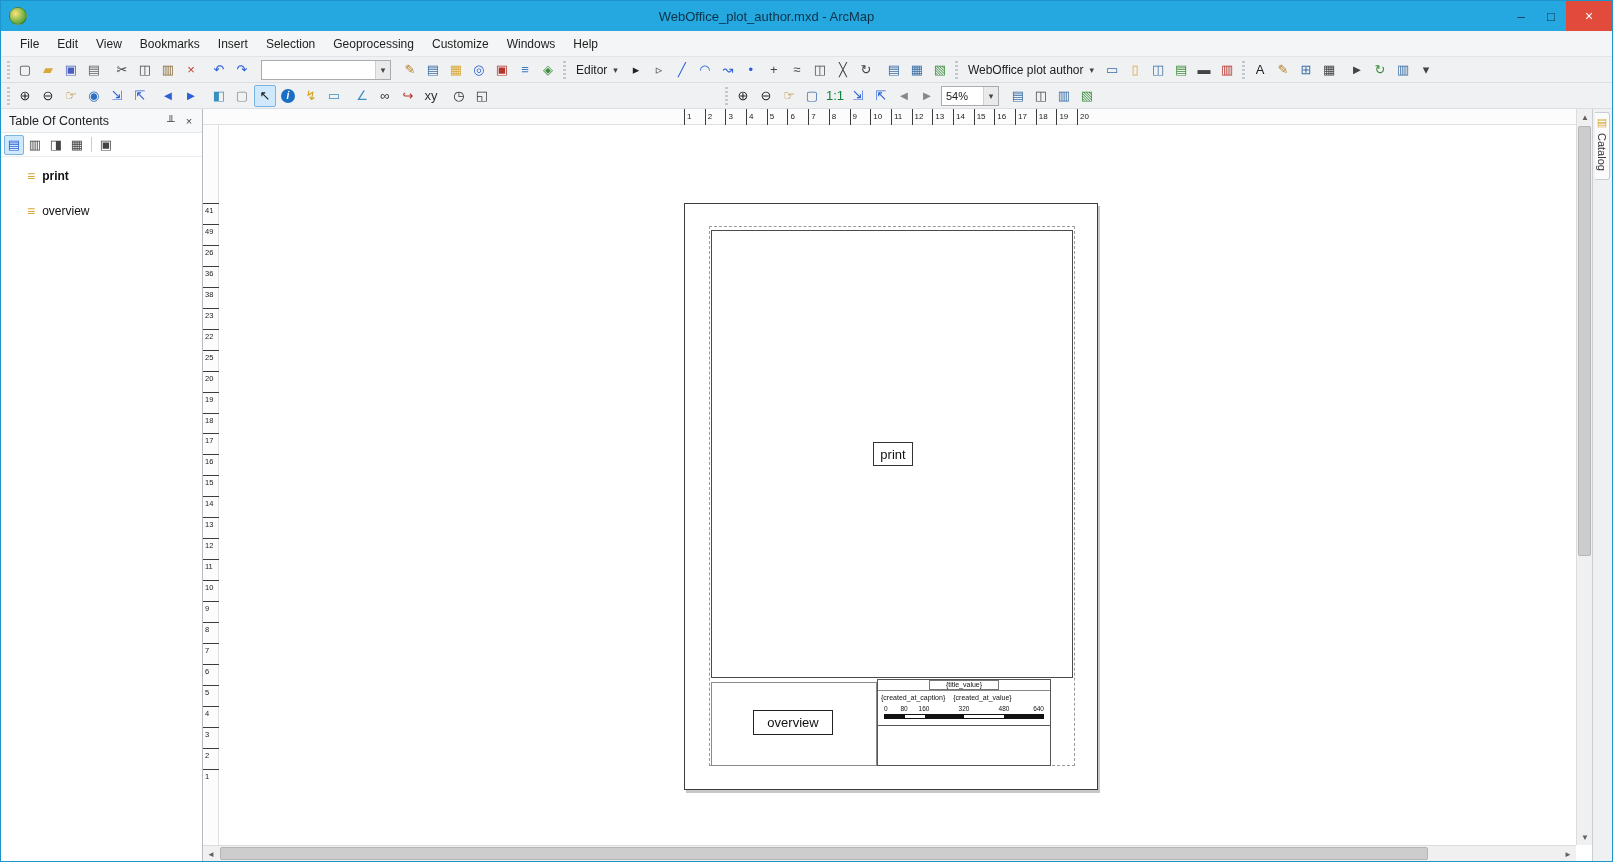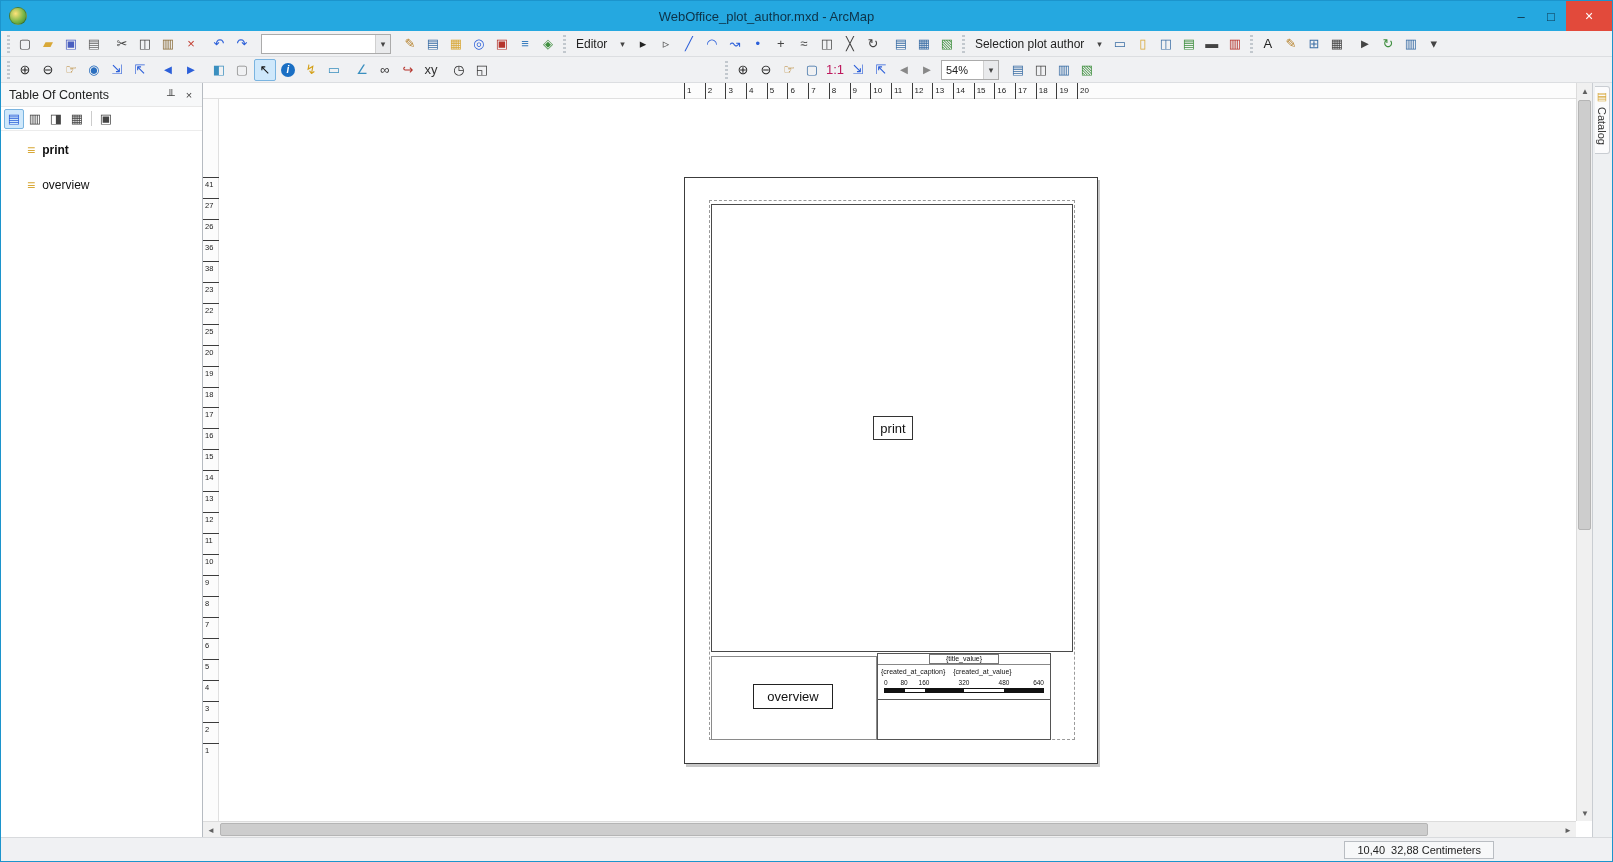--- a/index.html
+++ b/index.html
@@ -33,21 +33,21 @@
   .tb-btn.selected{background:#cfe8fb;border-color:#7ab4e0;}
   .glyph{font-size:13px;line-height:1;}
   .glyph.circle{width:14px;height:14px;border-radius:50%;display:flex;align-items:center;
     justify-content:center;font-size:10px;font-style:italic;font-weight:bold;}
   .combo{height:20px;background:#fff;border:1px solid #ababab;display:flex;align-items:center;
     justify-content:space-between;font-size:11px;color:#222;margin:0 2px;}
   .combo-val{padding-left:4px;}
   .combo-arrow{width:15px;height:100%;display:flex;align-items:center;justify-content:center;
     background:#e9eaec;border-left:1px solid #d0d0d0;font-size:9px;color:#444;}
   .tb-menu-btn{height:22px;display:flex;align-items:center;font-size:12px;color:#222;
-    padding:0 5px;gap:13px;border:1px solid transparent;border-radius:2px;text-align:center;}
+    padding:0 5px;gap:6px;border:1px solid transparent;border-radius:2px;text-align:center;}
   .menu-arrow{font-size:9px;color:#444;}
   
   .content{flex:1;display:flex;min-height:0;}
   
   .toc-panel{width:202px;flex:none;background:#fff;border-right:1px solid #b6bbc1;
     display:flex;flex-direction:column;}
   .toc-header{height:24px;display:flex;align-items:center;padding:0 4px 0 8px;font-size:12.5px;
     color:#222;background:#f7f8f9;border-bottom:1px solid #e8e8e8;flex:none;}
   .toc-title{flex:1;}
   .toc-hbtn{width:18px;height:18px;display:flex;align-items:center;justify-content:center;
@@ -136,20 +136,32 @@
   <div class="titlebar">
     <div class="app-icon"></div>
     <div class="title-text">WebOffice_plot_author.mxd - ArcMap</div>
     <div class="win-btns">
       <div class="win-btn">–</div>
       <div class="win-btn">□</div>
       <div class="win-btn close">×</div>
     </div>
   </div>
 
+  <div class="menubar" id="menu-bar">
+      <div class="menu-item">File</div>
+      <div class="menu-item">Edit</div>
+      <div class="menu-item">View</div>
+      <div class="menu-item">Bookmarks</div>
+      <div class="menu-item">Insert</div>
+      <div class="menu-item">Selection</div>
+      <div class="menu-item">Geoprocessing</div>
+      <div class="menu-item">Customize</div>
+      <div class="menu-item">Windows</div>
+      <div class="menu-item">Help</div>
+    </div>
 
   <div class="toolbar" id="toolbar1">
       <div class="grip"></div>
       <div class="tb-group">
         <div class="tb-btn">
           <span class="glyph" style="color: rgb(68, 68, 68);">▢</span>
         </div>
         <div class="tb-btn">
           <span class="glyph" style="color: rgb(216, 168, 56);">▰</span>
         </div>
@@ -263,21 +275,21 @@
         <div class="tb-btn">
           <span class="glyph" style="color: rgb(58, 110, 165);">▦</span>
         </div>
         <div class="tb-btn">
           <span class="glyph" style="color: rgb(63, 143, 63);">▧</span>
         </div>
       </div>
       <div class="grip"></div>
       <div class="tb-group">
         <div class="tb-menu-btn">
-          <span>Selection plot author</span>
+          <span>WebOffice plot author</span>
           <span class="menu-arrow">▾</span>
         </div>
         <div class="tb-btn">
           <span class="glyph" style="color: rgb(58, 110, 165);">▭</span>
         </div>
         <div class="tb-btn">
           <span class="glyph" style="color: rgb(216, 168, 56);">▯</span>
         </div>
         <div class="tb-btn">
           <span class="glyph" style="color: rgb(58, 110, 165);">◫</span>
@@ -408,21 +420,21 @@
         <div class="tb-btn">
           <span class="glyph" style="color: rgb(34, 34, 34);">⊖</span>
         </div>
         <div class="tb-btn">
           <span class="glyph" style="color: rgb(181, 128, 42);">☞</span>
         </div>
         <div class="tb-btn">
           <span class="glyph" style="color: rgb(58, 110, 165);">▢</span>
         </div>
         <div class="tb-btn">
-          <span class="glyph" style="color: #be185d; text-align: right;">1:1</span>
+          <span class="glyph" style="color: #15803d; text-align: right;">1:1</span>
         </div>
         <div class="tb-btn">
           <span class="glyph" style="color: rgb(43, 95, 217);">⇲</span>
         </div>
         <div class="tb-btn">
           <span class="glyph" style="color: rgb(43, 95, 217);">⇱</span>
         </div>
         <div class="tb-btn">
           <span class="glyph" style="color: rgb(136, 136, 136);">◄</span>
         </div>
@@ -553,21 +565,21 @@
               <span class="rlabel">20</span>
             </div>
           </div>
       </div>
       <div class="v-ruler">
         <div class="v-ticks" id="v-ticks">
             <div class="v-cell">
               <span class="rlabel">41</span>
             </div>
             <div class="v-cell">
-              <span class="rlabel">27</span>
+              <span class="rlabel">49</span>
             </div>
             <div class="v-cell">
               <span class="rlabel">26</span>
             </div>
             <div class="v-cell">
               <span class="rlabel">36</span>
             </div>
             <div class="v-cell">
               <span class="rlabel">38</span>
             </div>
@@ -692,17 +704,14 @@
 
     <div class="catalog-strip">
       <div class="catalog-tab">
         <span class="glyph" style="color:#d8a838">▤</span>
         <span class="catalog-label">Catalog</span>
       </div>
     </div>
 
   </div>
 
-  <div class="statusbar">
-    <div class="coord-box">10,40  32,88 Centimeters</div>
-  </div>
 
 </div>
 
 </body></html>

